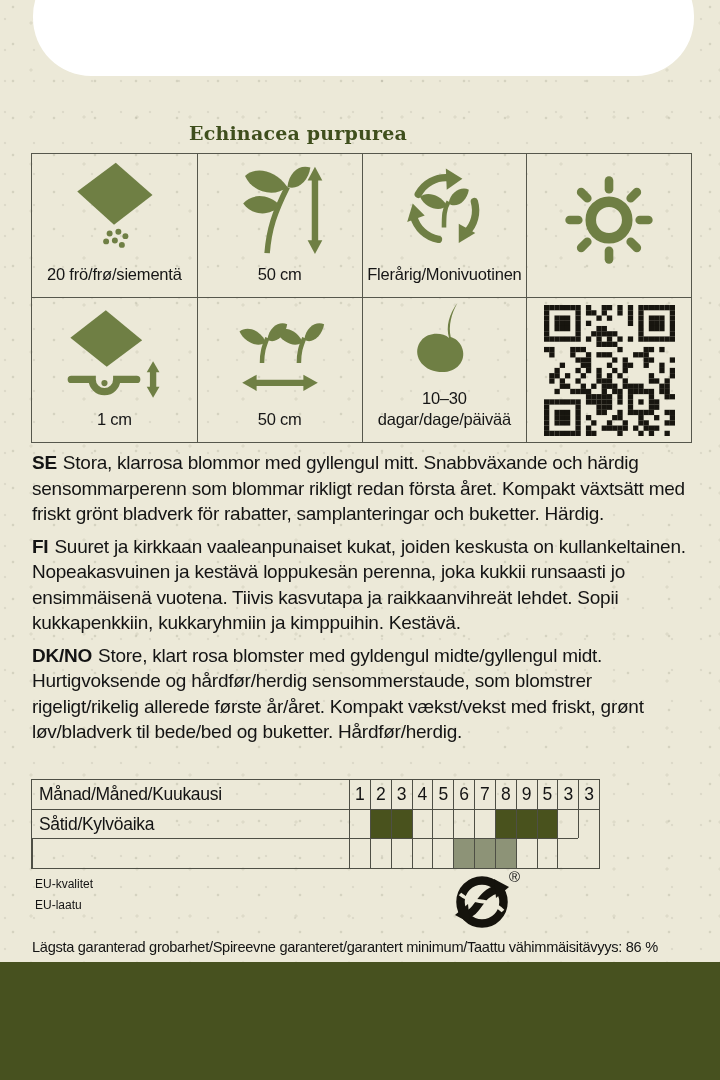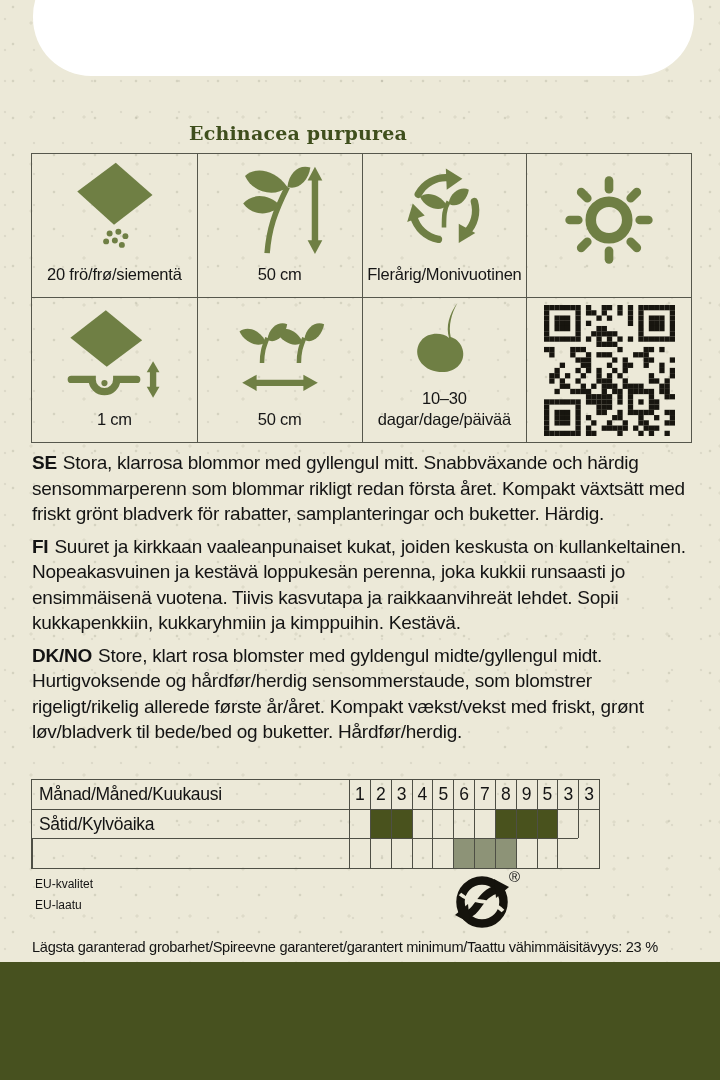--- a/index.html
+++ b/index.html
@@ -544,21 +544,21 @@
 
   <svg class="green-dot" width="56" height="58" viewBox="0 0 56 58">
     <circle cx="28" cy="30" r="21.5" fill="none" stroke="#15130D" stroke-width="8.5"></circle>
     <path d="M10,44 C26,40 24,22 44,17" fill="none" stroke="#15130D" stroke-width="8"></path>
     <path d="M6,22 C18,33 36,25 49,39" fill="none" stroke="#ECE9D8" stroke-width="3.6"></path>
     <polygon points="40,7 55,15 42,26" fill="#15130D"></polygon>
     <polygon points="16,51 1,43 14,32" fill="#15130D"></polygon>
   </svg>
   <div class="reg-mark">®</div>
 
-  <div class="germ-note">Lägsta garanterad grobarhet/Spireevne garanteret/garantert minimum/Taattu vähimmäisitävyys: 23 %</div>
+  <div class="germ-note">Lägsta garanterad grobarhet/Spireevne garanteret/garantert minimum/Taattu vähimmäisitävyys: 86 %</div>
 
   <div class="band">
     
     
     
   </div>
 
 </div>
 
 </body></html>

